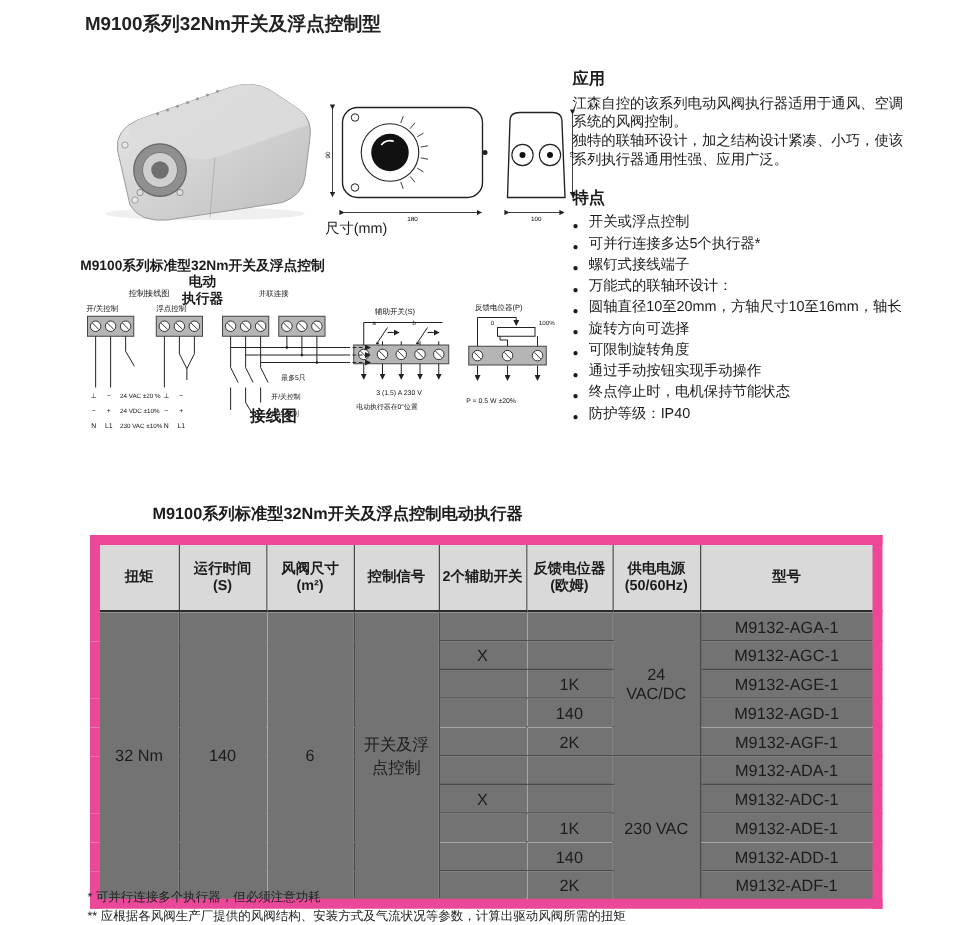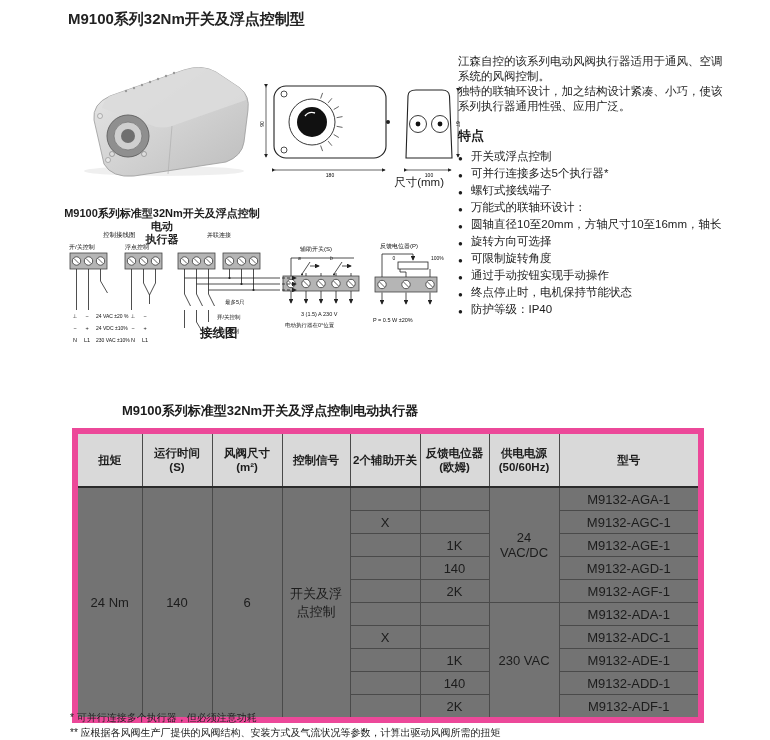--- a/index.html
+++ b/index.html
@@ -7,41 +7,41 @@
     width:770px;height:740px;position:relative;background:#ffffff;
     font-family:"Liberation Sans","DejaVu Sans",sans-serif;color:#1c1c1c;
     overflow:hidden;
   }
   .abs{position:absolute;}
   .doc-title{left:68px;top:10px;font-size:15px;font-weight:bold;color:#222;}
   
   .prod-caption{left:62px;top:181px;width:200px;text-align:center;
     font-size:11px;font-weight:bold;line-height:13px;margin-top:26px;}
   
-  .dim-caption{left:244px;top:175px;width:200px;text-align:right;font-size:11.5px;}
+  .dim-caption{left:260px;top:175px;width:200px;text-align:left;font-size:11.5px;}
   
   .rcol{left:458px;top:54px;width:300px;}
   .sec-head{font-size:13px;font-weight:bold;margin:0 0 4px 0;}
   .app-line{font-size:11.5px;line-height:15px;}
   .feat-head{margin-top:13px;}
   .feat{font-size:11.5px;line-height:15px;display:flex;}
   .feat .bullet{width:13px;font-size:8px;flex:0 0 13px;padding-top:2px;}
   .feat .cont{width:13px;flex:0 0 13px;}
   
   .wire text{fill:#111;}
   .t65{font-size:6.5px;}
   .t6{font-size:6px;}
   .t55{font-size:5.5px;}
   .t5{font-size:5px;}
   .wire-caption{left:200px;top:325px;width:114px;text-align:left;
     font-size:12.5px;font-weight:bold;}
   
   .tbl-title{left:83px;top:402px;font-size:13px;font-weight:bold;padding-left:39px;}
   table.spec{left:72px;top:428px;border-collapse:collapse;table-layout:fixed;
-    border:6px solid #ec4899;}
+    border:8px solid #ec4899;}
   table.spec th,table.spec td{border:1px solid #4a4a4a;text-align:center;
     vertical-align:middle;padding:0 2px;overflow:hidden;}
   table.spec th{background:#d9d9d9;font-size:11.5px;font-weight:bold;height:52px;
     line-height:14px;border-bottom:2px solid #2b2b2b;}
   table.spec td{font-size:13px;height:22px;background:#737373;}
   .hline:empty{display:none;}
   .foot{left:70px;font-size:10px;color:#222;}
 </style>
 </head>
 <body>
@@ -123,20 +123,21 @@
     <line x1="198" y1="9" x2="198" y2="75" marker-start="url(#darr)" marker-end="url(#darr)"></line>
   </g>
   <text class="t5" x="4" y="42" text-anchor="middle" transform="rotate(-90 4 42)">90</text>
   <text class="t5" x="70" y="95" text-anchor="middle">180</text>
   <text class="t5" x="169" y="95" text-anchor="middle">100</text>
   <text class="t5" x="196" y="42" text-anchor="middle" transform="rotate(90 196 42)">67</text>
 </svg>
 <div class="abs dim-caption">尺寸(mm)</div>
 
 <div class="abs rcol">
+  <div class="sec-head">应用</div>
   <div class="app-line">江森自控的该系列电动风阀执行器适用于通风、空调</div>
   <div class="app-line">系统的风阀控制。</div>
   <div class="app-line">独特的联轴环设计，加之结构设计紧凑、小巧，使该</div>
   <div class="app-line">系列执行器通用性强、应用广泛。</div>
 
   <div class="sec-head feat-head">特点</div>
   <div class="feat">
       <span class="bullet">●</span>
       <span>开关或浮点控制</span>
     </div>
@@ -366,21 +367,21 @@
           <div class="hline">供电电源</div>
           <div class="hline">(50/60Hz)</div>
         </th>
       <th>
           <div class="hline">型号</div>
         </th>
     </tr>
   </thead>
   <tbody>
     <tr>
-      <td rowspan="10">24 Nm</td>
+      <td rowspan="10">32 Nm</td>
       <td rowspan="10">140</td>
       <td rowspan="10">6</td>
       <td rowspan="10">开关及浮点控制</td>
       <td></td>
       <td></td>
       <td rowspan="5">24 VAC/DC</td>
       <td>M9132-AGA-1</td>
     </tr>
     <tr>
       <td>X</td>

